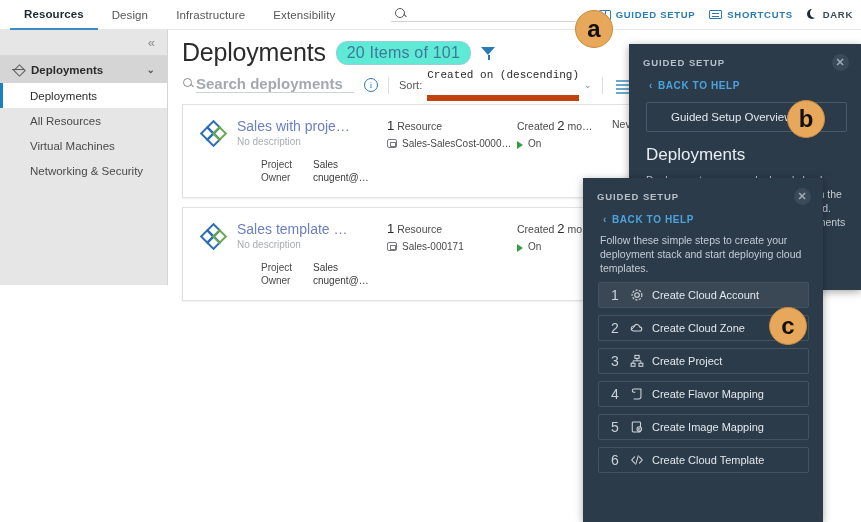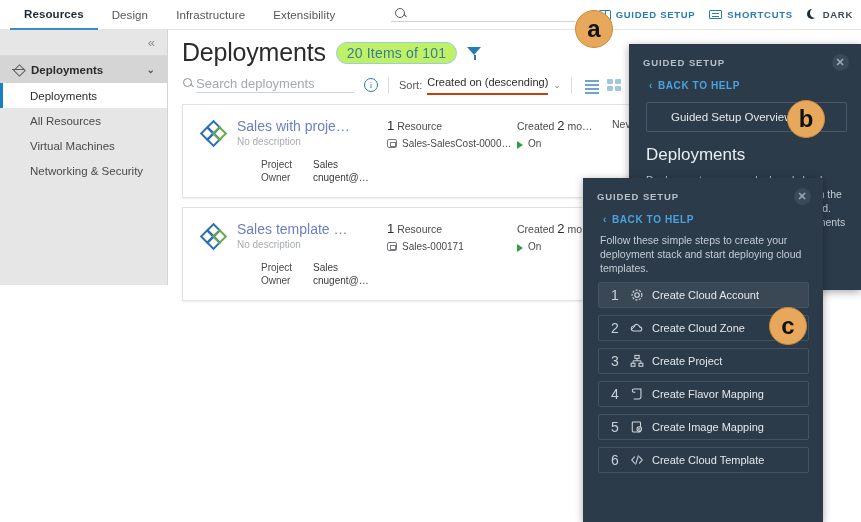--- a/index.html
+++ b/index.html
@@ -96,22 +96,22 @@
   }
 
   
   .main {
     position: absolute; left: 168px; top: 30px; right: 0; bottom: 0;
     background: #ffffff;
   }
   .page-head { display: flex; align-items: center; gap: 10px; padding: 8px 0 0 14px; }
   .page-title { font-size: 25px; color: #2b2b2b; font-weight: normal; letter-spacing: -.2px; }
   .count-badge {
-    border: 1px solid #9ecbe4; color: #3d7a9c; background: #bef264;
-    border-radius: 11px; padding: 2px 10px; font-size: 14px; letter-spacing: .2px;
+    border: 1px solid #9ecbe4; color: #3d7a9c; background: #5eead4;
+    border-radius: 11px; padding: 2px 10px; font-size: 16px; letter-spacing: .2px;
   }
   .funnel { width: 15px; height: 14px; position: relative; cursor: pointer; }
   .funnel:before {
     content:''; position:absolute; top:1px; left:0; width:0; height:0;
     border-left: 7.5px solid transparent; border-right: 7.5px solid transparent;
     border-top: 8px solid #2a7bb5;
   }
   .funnel:after {
     content:''; position:absolute; top:9px; left:6.5px; width:2px; height:5px; background:#2a7bb5;
   }
@@ -120,32 +120,32 @@
   .search-box { position: relative; width: 172px; height: 20px; }
   .search-box .mag {
     position:absolute; left:1px; top:3px; width:9px; height:9px; border:1.3px solid #8e8e8e; border-radius:50%;
   }
   .search-box .mag:after {
     content:''; position:absolute; width:4px; height:1.3px; background:#8e8e8e;
     transform:rotate(45deg); right:-3px; bottom:0;
   }
   .search-box input {
     position:absolute; left:14px; right:0; top:0; height:18px; border:0;
-    border-bottom:1px solid #cdd2d5; font-size:13px; color:#2b2b2b;
-    font-family:"Liberation Sans", sans-serif; outline:none; background:transparent;
+    border-bottom:1px solid #cdd2d5; font-size:15px; color:#2b2b2b;
+    font-family:"Liberation Sans", sans-serif; outline:none; background:transparent;font-weight:bold;
   }
   .search-box input::placeholder { color:#a4a9ad; }
   .info-i {
     width: 14px; height: 14px; border: 1.3px solid #2a7bb5; border-radius: 50%;
     color: #2a7bb5; font-size: 9px; text-align: center; line-height: 12px;
     font-family: "Liberation Serif", serif; cursor: pointer; flex:none;
   }
   .tb-sep { width:1px; height:17px; background:#dcdfe1; }
   .sort-wrap { display:flex; align-items:center; gap:5px; font-size:11px; color:#565656; }
-  .sort-val { color:#2b2b2b; border-bottom:2px solid #c2410c; padding-bottom:5px; cursor:pointer; }
+  .sort-val { color:#2b2b2b; border-bottom:6px solid #c2410c; padding-bottom:14px; cursor:pointer;font-family:Liberation Mono, monospace; }
   .sort-chev { font-size:9px; color:#8a8a8a; }
   .view-icons { display:flex; align-items:center; gap:8px; margin-left:3px; }
   .ic-list { width:14px; height:11px; cursor:pointer; }
   .ic-list i { display:block; height:2px; background:#6ea8c9; margin-bottom:2px; }
   .ic-grid { width:14px; height:12px; display:grid; grid-template-columns:1fr 1fr; gap:2px; cursor:pointer; }
   .ic-grid i { background:#9fc8de; border-radius:1px; }
 
   
   .card {
     margin: 9px 0 0 14px; width: 545px; background:#ffffff;

